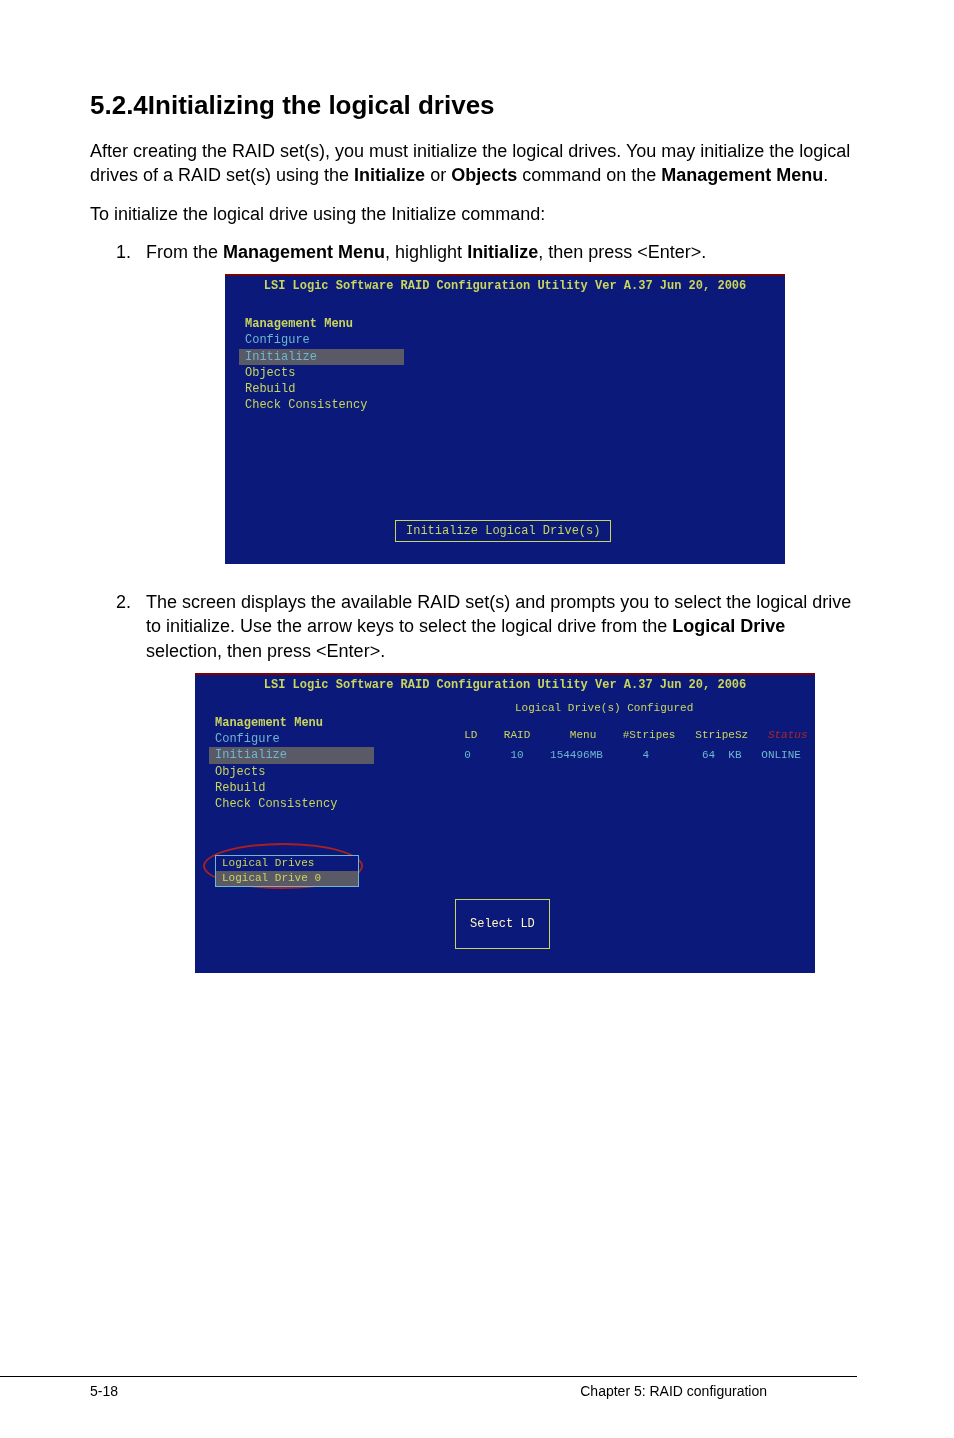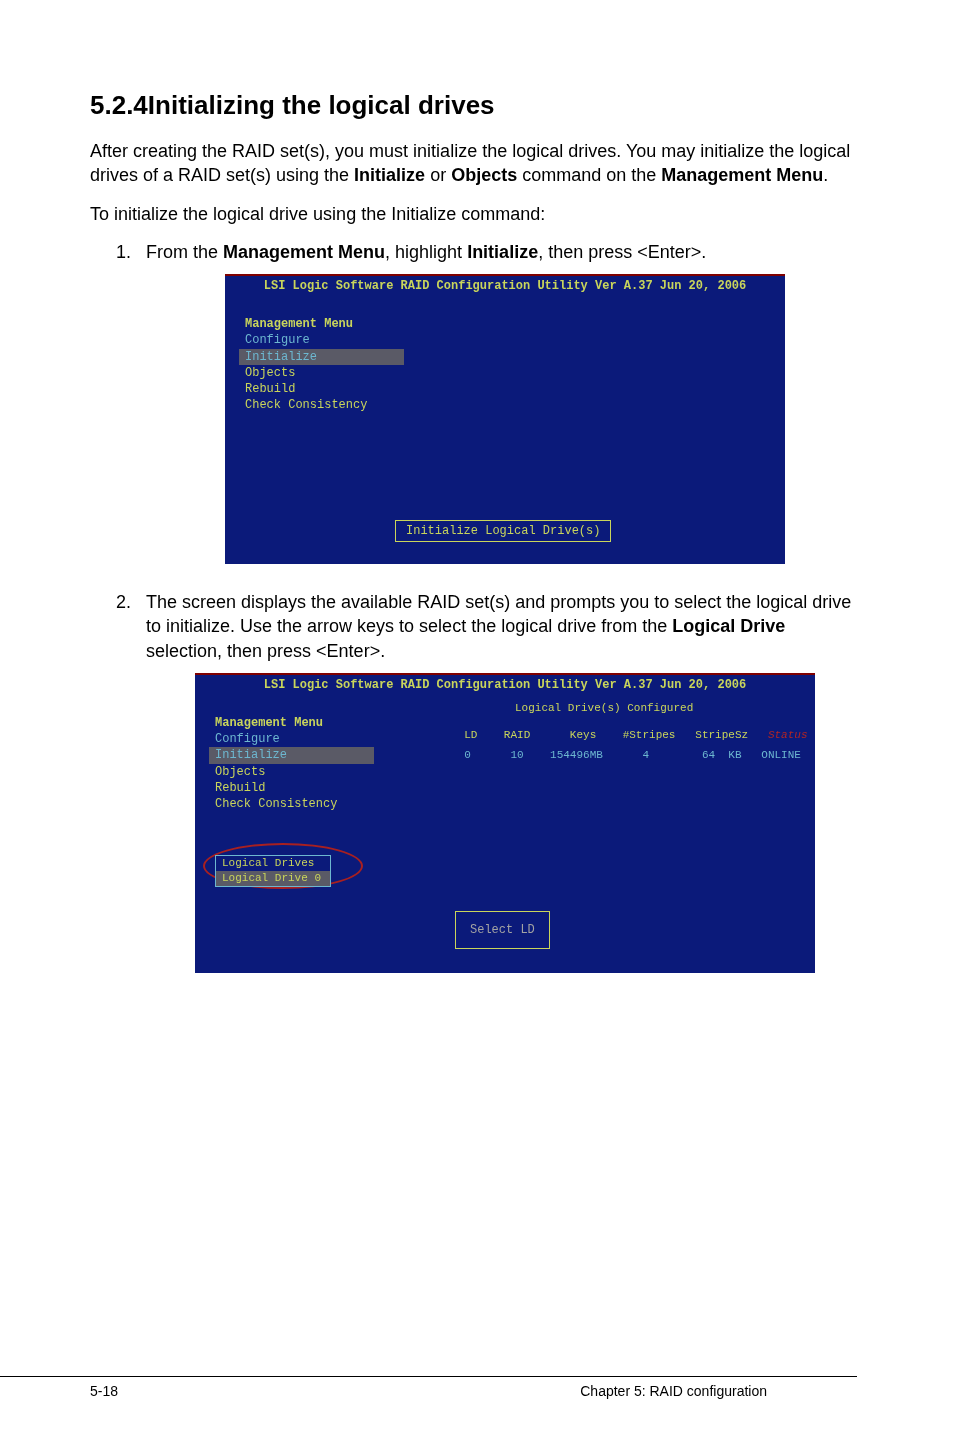--- a/index.html
+++ b/index.html
@@ -28,25 +28,25 @@
   .menu-item.cyan { color: #6db7d0; }
   .init-box { position: absolute; left: 170px; bottom: 22px; border: 1px solid #c9d55b; padding: 2px 10px; color: #c9d55b; }
   .footer-bar { position: absolute; left: 0; right: 0; bottom: 0; color: #4a5bb8; font-size: 11px; padding: 1px 6px; white-space: nowrap; }
 
   .config-header { position: absolute; top: 38px; left: 190px; color: #c9d55b; white-space: pre; font-size: 11px; }
   .config-label { position: absolute; top: 26px; left: 320px; color: #c9d55b; font-size: 11px; }
   .config-row { position: absolute; top: 58px; left: 190px; color: #6db7d0; white-space: pre; font-size: 11px; }
   .status-col { color: #b02525; font-style: italic; }
   .online-val { color: #6db7d0; }
 
-  .ld-box { position: absolute; left: 20px; top: 180px; width: 116px; border: 1px solid #6db7d0; }
+  .ld-box { position: absolute; left: 20px; top: 180px; width: 144px; border: 1px solid #6db7d0; }
   .ld-header { color: #c9d55b; padding: 0 6px; background: #0b1a7a; font-size: 11px; }
   .ld-item { color: #c9d55b; background: #5a5a66; padding: 0 6px; font-size: 11px; }
   .ld-ellipse { position: absolute; left: 8px; top: 168px; width: 160px; height: 46px; border: 2px solid #a82020; border-radius: 50%; }
-  .select-ld-box { position: absolute; left: 260px; bottom: 24px; border: 1px solid #c9d55b; padding: 10px 14px; color: #a3a3a3; }
+  .select-ld-box { position: absolute; left: 260px; bottom: 24px; border: 1px solid #c9d55b; padding: 16px 14px; color: #fef9c3; }
   .footer-bar2 { position: absolute; left: 0; right: 0; bottom: 0; color: #4a5bb8; font-size: 11px; padding: 1px 6px; text-align: center; white-space: nowrap; }
 
   
   .page-footer { position: absolute; top: 1376px; left: 0; width: 857px; padding: 0 90px; border-top: 1px solid #000; display: flex; justify-content: space-between; font-size: 14px; color: #000; padding-top: 6px; }
 
 </style>
 </head>
 <body>
 
 <div class="page">
@@ -98,21 +98,21 @@
             <div class="menu-label">Management Menu</div>
             <div class="menu-item cyan">Configure</div>
             <div class="menu-item sel">Initialize</div>
             <div class="menu-item">Objects</div>
             <div class="menu-item">Rebuild</div>
             <div class="menu-item">Check Consistency</div>
           </div>
 
           <div class="config-label">Logical Drive(s) Configured</div>
           <div class="config-header">
-            <span>LD</span>&nbsp;&nbsp;&nbsp;&nbsp;<span>RAID</span>&nbsp;&nbsp;&nbsp;&nbsp;&nbsp;&nbsp;<span>Keys</span>&nbsp;&nbsp;&nbsp;&nbsp;<span>#Stripes</span>&nbsp;&nbsp;&nbsp;<span>StripeSz</span>&nbsp;&nbsp;&nbsp;<span class="status-col">Status</span>
+            <span>LD</span>&nbsp;&nbsp;&nbsp;&nbsp;<span>RAID</span>&nbsp;&nbsp;&nbsp;&nbsp;&nbsp;&nbsp;<span>Menu</span>&nbsp;&nbsp;&nbsp;&nbsp;<span>#Stripes</span>&nbsp;&nbsp;&nbsp;<span>StripeSz</span>&nbsp;&nbsp;&nbsp;<span class="status-col">Status</span>
           </div>
           <div class="config-row">
             <span>0</span>&nbsp;&nbsp;&nbsp;&nbsp;&nbsp;&nbsp;<span>10</span>&nbsp;&nbsp;&nbsp;&nbsp;<span>154496MB</span>&nbsp;&nbsp;&nbsp;&nbsp;&nbsp;&nbsp;<span>4</span>&nbsp;&nbsp;&nbsp;&nbsp;&nbsp;&nbsp;&nbsp;&nbsp;<span>64  KB</span>&nbsp;&nbsp;&nbsp;<span class="online-val">ONLINE</span>
           </div>
 
           <div class="ld-ellipse"></div>
           <div class="ld-box">
             <div class="ld-header">Logical Drives</div>
             <div class="ld-item">Logical Drive 0</div>
           </div>

